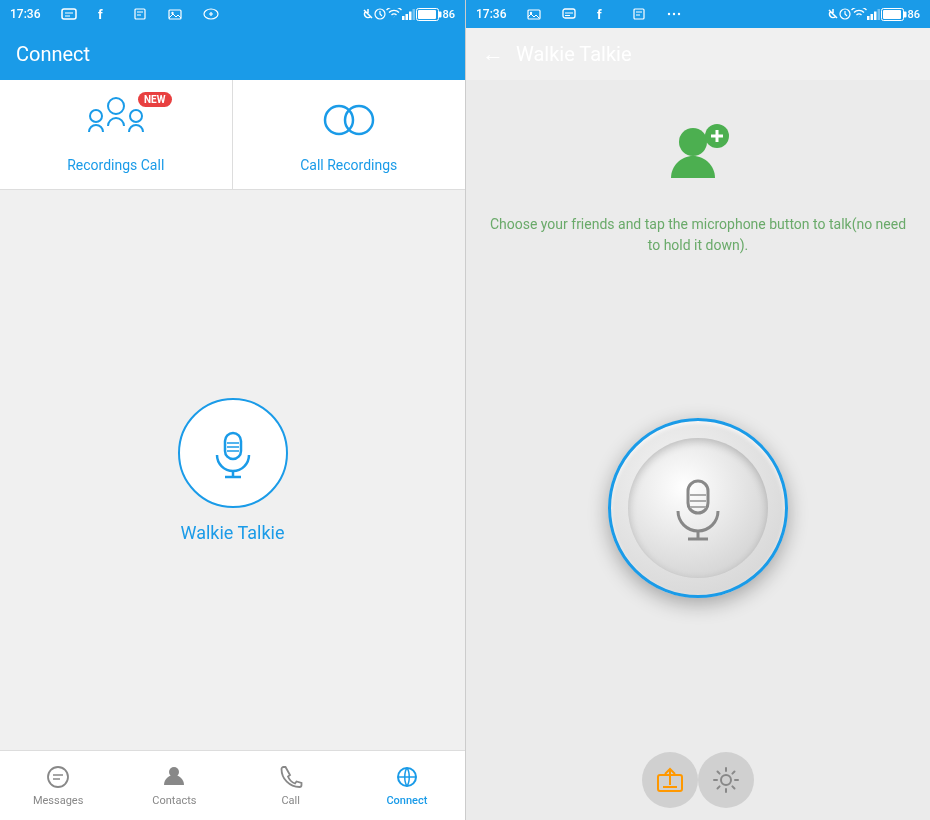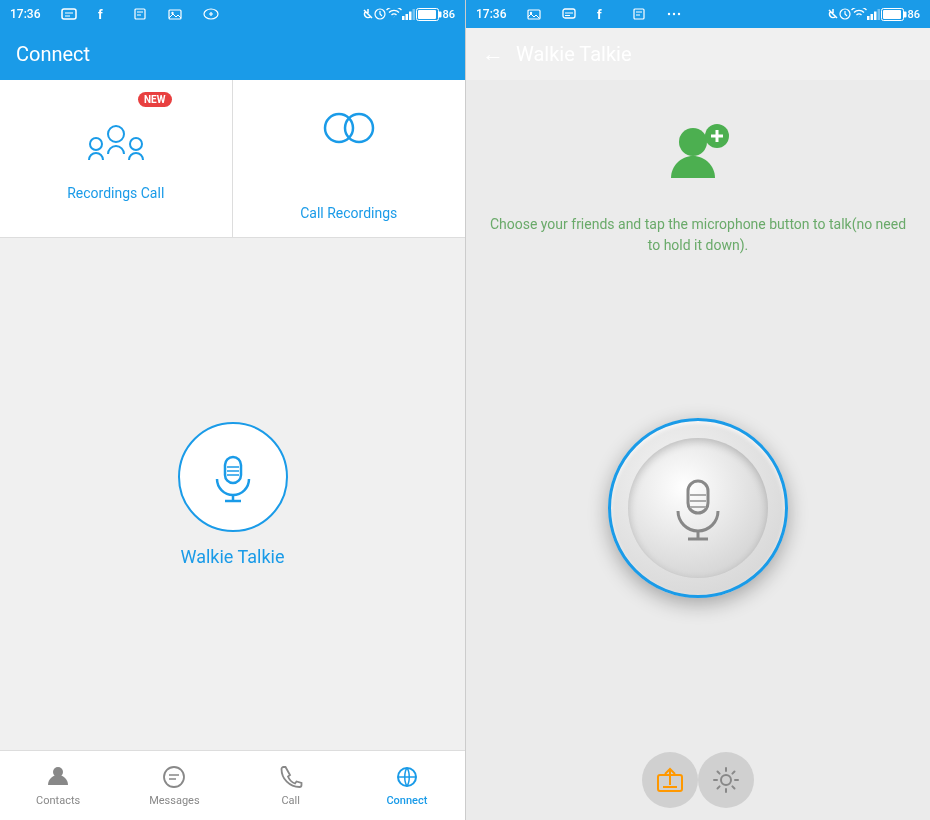--- a/index.html
+++ b/index.html
@@ -52,27 +52,27 @@
       grid-template-columns: 1fr 1fr;
       background: white;
       border-bottom: 1px solid #ddd;
     }
 
     .grid-item {
       display: flex;
       flex-direction: column;
       align-items: center;
       justify-content: center;
-      padding: 20px 10px 16px;
+      padding: 12px 10px 16px;
       cursor: pointer;
       position: relative;
       border-right: 1px solid #ddd;
     }
 
-    .grid-item:last-child { border-right: none; gap: 40px; }
+    .grid-item:last-child { border-right: none; }
 
     .new-badge {
       position: absolute;
       top: 12px;
       right: 60px;
       background: #e84040;
       color: white;
       font-size: 10px;
       font-weight: bold;
       padding: 2px 6px;
@@ -374,36 +374,36 @@
         </svg>
       </div>
       <span class="walkie-label">Walkie Talkie</span>
     </div>
   </div>
 
   <div class="bottom-nav">
 
     <div class="nav-item">
       <div class="nav-icon">
+        <svg width="24" height="24" viewBox="0 0 24 24">
+            <circle cx="12" cy="12" r="10" fill="none" stroke="#888" stroke-width="1.8"></circle>
+            <path d="M7 10h10M7 14h7" stroke="#888" stroke-width="1.6"></path>
+          </svg>
+      </div>
+      <span>Messages</span>
+    </div>
+
+    <div class="nav-item">
+      <div class="nav-icon">
         <svg width="24" height="24" viewBox="0 0 24 24" fill="#888">
             <circle cx="12" cy="7" r="5" fill="#888"></circle>
             <path d="M2 20c0-5.5 4.5-10 10-10s10 4.5 10 10" fill="#888"></path>
           </svg>
       </div>
       <span>Contacts</span>
-    </div>
-
-    <div class="nav-item">
-      <div class="nav-icon">
-        <svg width="24" height="24" viewBox="0 0 24 24">
-            <circle cx="12" cy="12" r="10" fill="none" stroke="#888" stroke-width="1.8"></circle>
-            <path d="M7 10h10M7 14h7" stroke="#888" stroke-width="1.6"></path>
-          </svg>
-      </div>
-      <span>Messages</span>
     </div>
 
     <div class="nav-item">
       <div class="nav-icon">
         <svg width="24" height="24" viewBox="0 0 24 24">
             <path d="M6.5 2h-2a2 2 0 00-2 2 18 18 0 0018 18 2 2 0 002-2v-2l-5-1.5-1.5 2a12 12 0 01-7-7l2-1.5L6.5 2z" fill="none" stroke="#888" stroke-width="1.8"></path>
           </svg>
       </div>
       <span>Call</span>
     </div>

